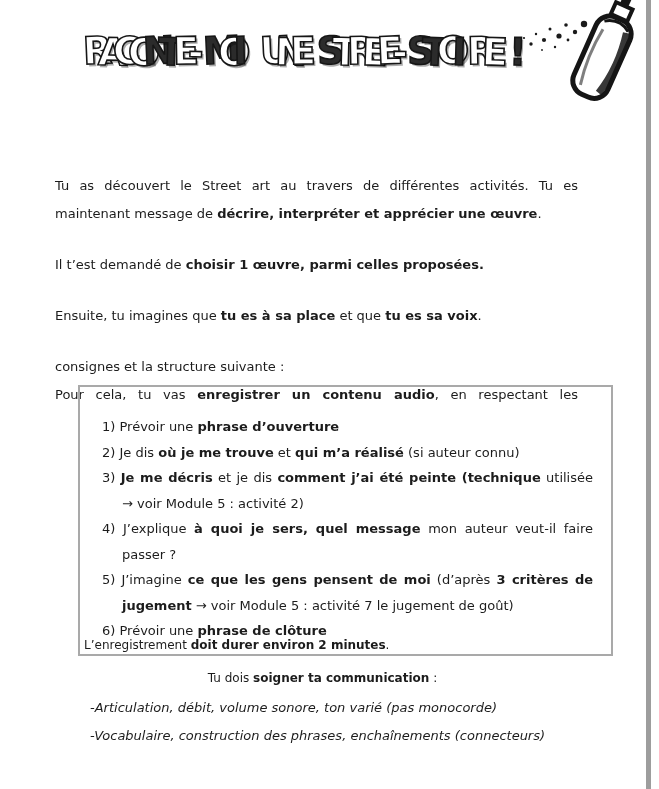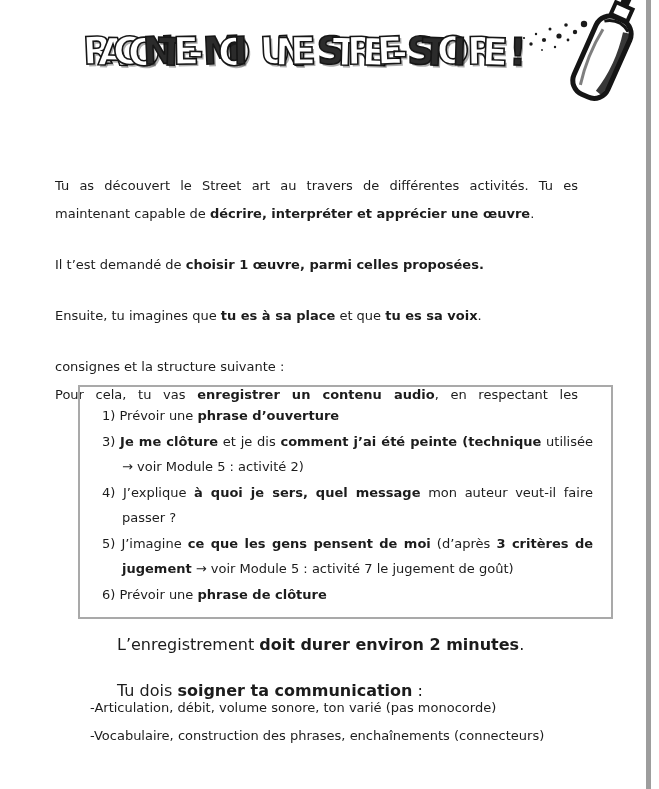--- a/index.html
+++ b/index.html
@@ -23,26 +23,26 @@
   .header{position:absolute;left:37px;top:88px;width:545px;
           border-top:2.5px solid #000;border-bottom:2.5px solid #000;
           padding:4px 0 7px 0;font-weight:bold;font-style:italic;
           font-size:13.5px;line-height:23px;color:#000;}
 
   .intro{position:absolute;left:55px;top:172px;width:523px;font-size:13px;line-height:28px;}
   .intro .para{margin-top:23px;}
   .intro .para:first-child{margin-top:0;}
 
   .box{position:absolute;left:78px;top:385px;width:491px;
-       border:2px solid #a9a9a9;padding:16px 18px 10px 22px;
+       border:2px solid #a9a9a9;padding:27px 18px 10px 22px;
        font-size:13px;line-height:25.5px;}
 
-  .notes{position:absolute;left:117px;top:631px;width:477px;font-size:16px;line-height:28px;}
-  .notes .line + .line{margin-top:18px;}
-  .criteria{position:absolute;left:90px;top:694px;width:505px;font-size:13px;line-height:28px;}
+  .notes{position:absolute;left:84px;top:631px;width:477px;font-size:12px;line-height:28px;}
+  .notes .line + .line{margin-top:5px;text-align:center;}
+  .criteria{position:absolute;left:90px;top:694px;width:505px;font-size:13px;line-height:28px;font-style:italic;}
 
   .line{min-height:1em;}
   .just{text-align:justify;text-align-last:justify;}
   .cont{padding-left:20px;}
   b{font-weight:bold;}
 </style>
 </head>
 <body>
 
 <div class="page">
@@ -73,40 +73,43 @@
         <circle cx="70" cy="48" r="1.4"></circle>
       <circle cx="57" cy="55" r="1.2"></circle>
         <circle cx="44" cy="58" r="0.9"></circle>
     </g>
   </svg>
 
 
   <div class="intro">
       <div class="para">
         <div class="line just"><span>Tu as découvert le Street art au travers de différentes activités. Tu es</span></div>
-        <div class="line"><span>maintenant capable de </span><b>décrire, interpréter et apprécier une œuvre</b><span>.</span></div>
+        <div class="line"><span>maintenant message de </span><b>décrire, interpréter et apprécier une œuvre</b><span>.</span></div>
       </div>
       <div class="para">
         <div class="line"><span>Il t’est demandé de </span><b>choisir 1 œuvre, parmi celles proposées.</b></div>
       </div>
       <div class="para">
         <div class="line"><span>Ensuite, tu imagines que </span><b>tu es à sa place</b><span> et que </span><b>tu es sa voix</b><span>.</span></div>
       </div>
       <div class="para">
         <div class="line"><span>consignes et la structure suivante :</span></div>
         <div class="line just"><span>Pour cela, tu vas </span><b>enregistrer un contenu audio</b><span>, en respectant les</span></div>
       </div>
     </div>
 
   <div class="box">
       <div class="para">
         <div class="line"><span>1) Prévoir une </span><b>phrase d’ouverture</b></div>
       </div>
       <div class="para">
-        <div class="line just"><span>3) </span><b>Je me clôture</b><span> et je dis </span><b>comment j’ai été peinte (technique</b><span> utilisée</span></div>
+        <div class="line"><span>2) Je dis </span><b>où je me trouve</b><span> et </span><b>qui m’a réalisé</b><span> (si auteur connu)</span></div>
+      </div>
+      <div class="para">
+        <div class="line just"><span>3) </span><b>Je me décris</b><span> et je dis </span><b>comment j’ai été peinte (technique</b><span> utilisée</span></div>
         <div class="line cont"><span>→ voir Module 5 : activité 2)</span></div>
       </div>
       <div class="para">
         <div class="line just"><span>4) J’explique </span><b>à quoi je sers, quel message</b><span> mon auteur veut-il faire</span></div>
         <div class="line cont"><span>passer ?</span></div>
       </div>
       <div class="para">
         <div class="line just"><span>5) J’imagine </span><b>ce que les gens pensent de moi</b><span> (d’après </span><b>3 critères de</b></div>
         <div class="line cont"><b>jugement</b><span> → voir Module 5 : activité 7 le jugement de goût)</span></div>
       </div>

